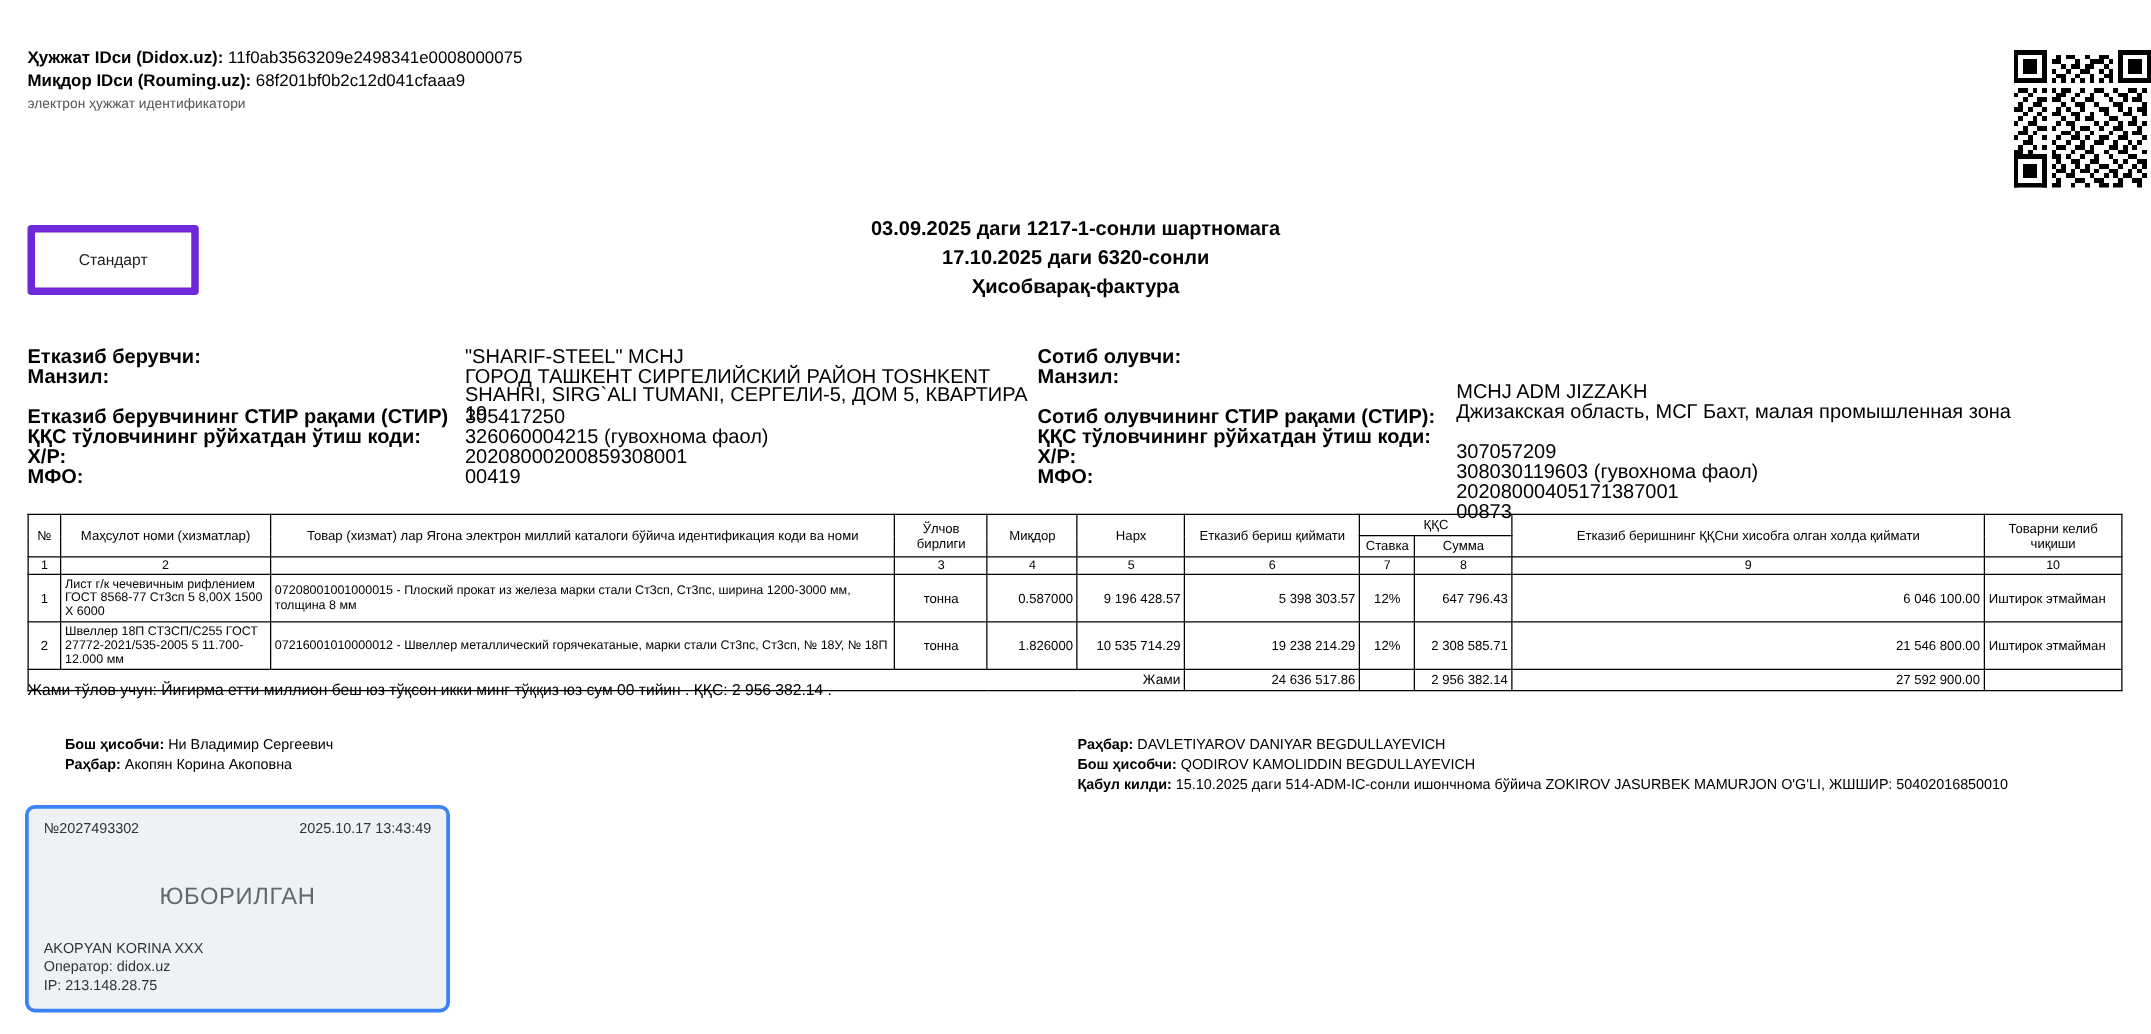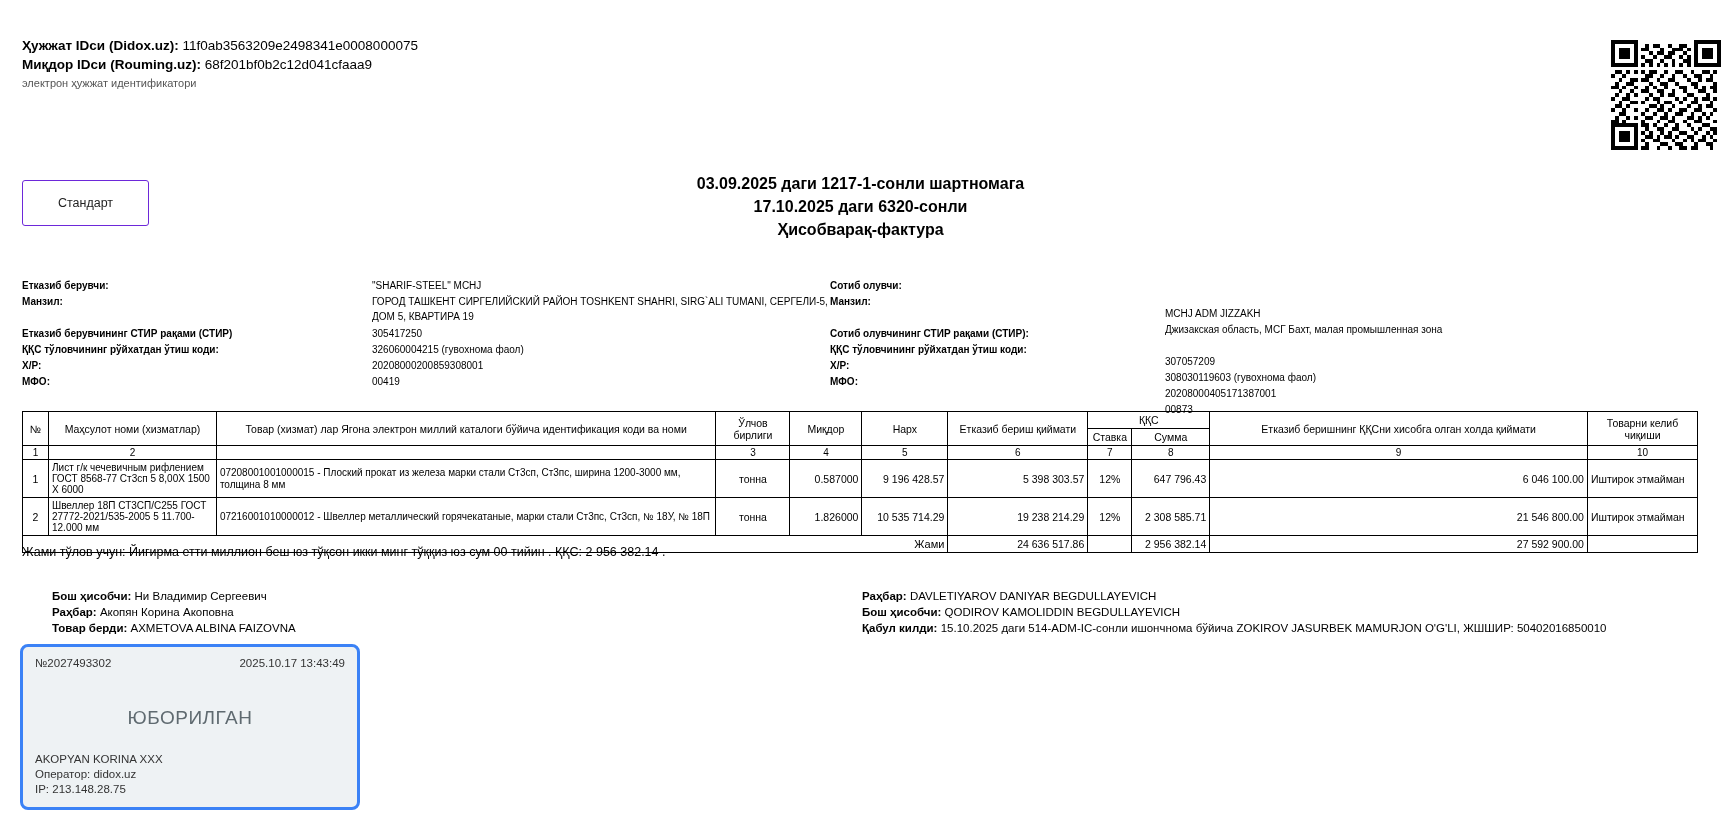--- a/index.html
+++ b/index.html
@@ -51,21 +51,21 @@
     height: 110px;
   }
   .qr-wrap svg { display: block; }
   
   .standard-box {
     position: absolute;
     left: 22px;
     top: 180px;
     width: 125px;
     height: 44px;
-    border: 1px solid #6d28d9;
+    border: 6px solid #6d28d9;
     border-radius: 3px;
     display: flex;
     align-items: center;
     justify-content: center;
     font-size: 12.5px;
     background: #ffffff;
     color: #222;
     text-align: center;
   }
   
@@ -81,21 +81,21 @@
   }
   
   .parties {
     position: absolute;
     top: 278px;
     left: 0;
     width: 1721px;
   }
   .party {
     position: absolute;
-    font-size: 10px;
+    font-size: 16px;
     line-height: 16px;
   }
   .party.left { left: 22px; width: 800px; }
   .party.right { left: 830px; width: 860px; }
   .party .row {
     position: relative;
     min-height: 16px;
   }
   .party .lbl {
     font-weight: bold;
@@ -605,24 +605,20 @@
   <div class="signs">
     <div class="col-left">
       <div>
         <span class="lbl">Бош ҳисобчи:</span>
         <span>Ни Владимир Сергеевич</span>
       </div>
       <div>
         <span class="lbl">Раҳбар:</span>
         <span>Акопян Корина Акоповна</span>
       </div>
-      <div>
-        <span class="lbl">Товар берди:</span>
-        <span>AXMETOVA ALBINA FAIZOVNA</span>
-      </div>
     </div>
     <div class="col-right">
       <div>
         <span class="lbl">Раҳбар:</span>
         <span>DAVLETIYAROV DANIYAR BEGDULLAYEVICH</span>
       </div>
       <div>
         <span class="lbl">Бош ҳисобчи:</span>
         <span>QODIROV KAMOLIDDIN BEGDULLAYEVICH</span>
       </div>

